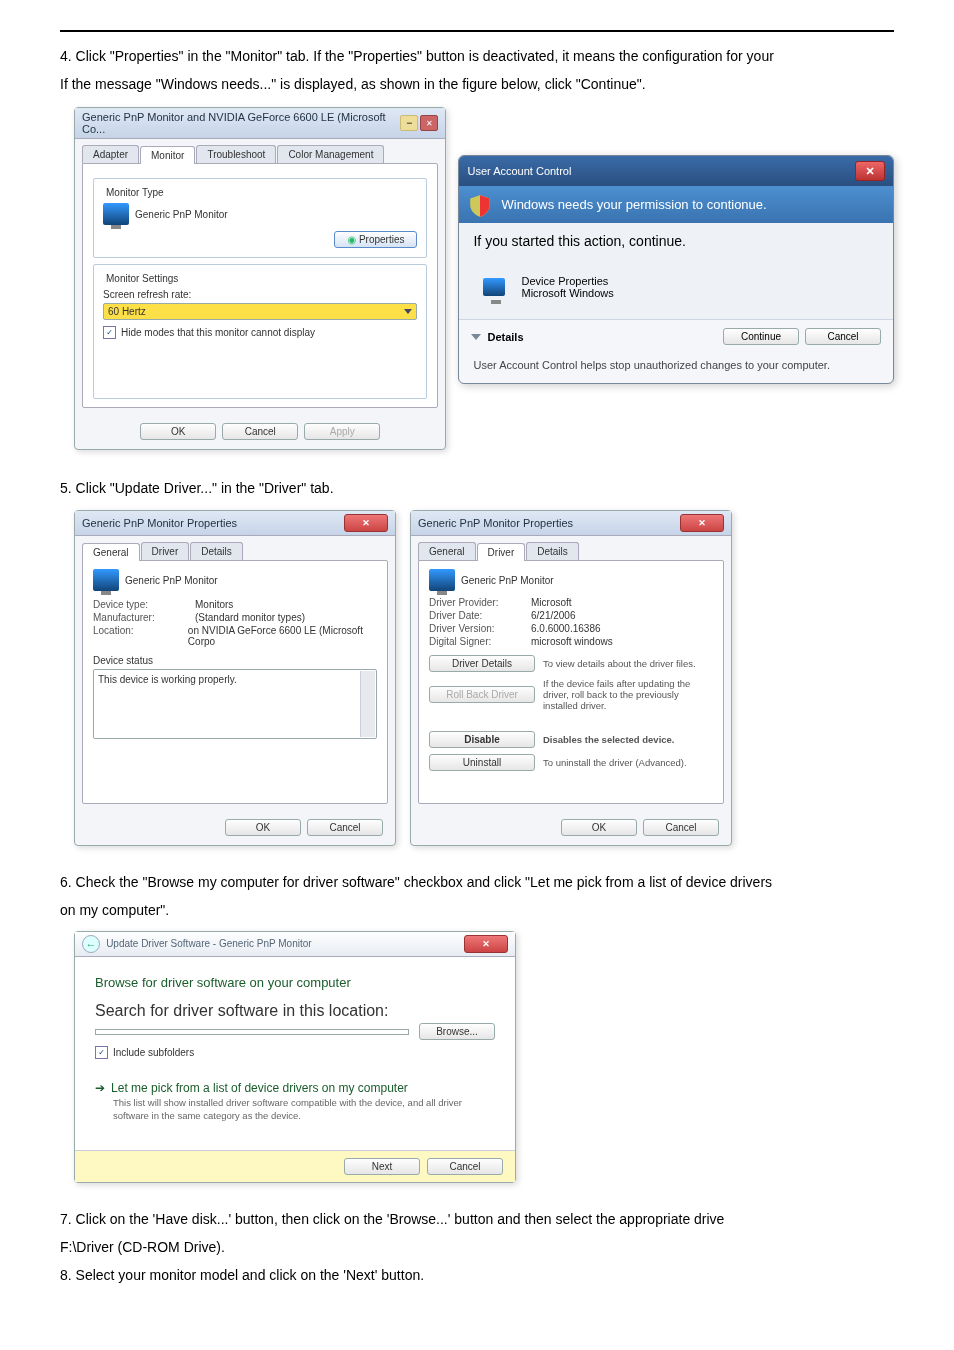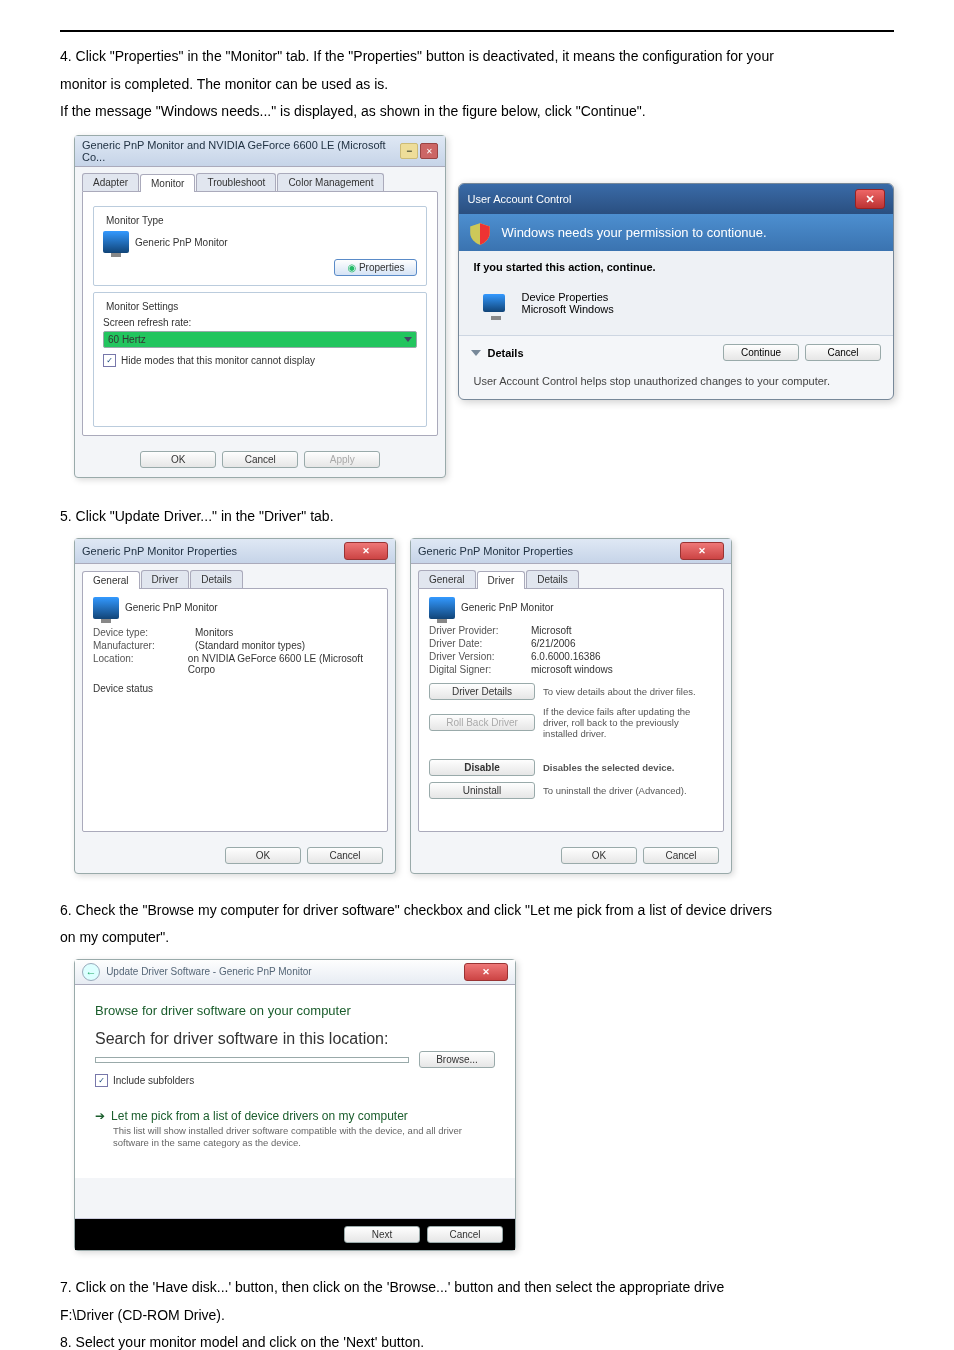--- a/index.html
+++ b/index.html
@@ -26,71 +26,70 @@
 
 .btn { display:inline-block; padding:2px 12px; font-size:10px; background:linear-gradient(#fefefe,#e6e6e6); border:1px solid #9aa; border-radius:3px; cursor:pointer; min-width:50px; text-align:center; }
 .btnrow { display:flex; gap:6px; justify-content:center; padding:8px 0 9px; }
 
 .monicon { width:26px; height:22px; background:linear-gradient(#39f,#147); display:inline-block; border-radius:2px; vertical-align:middle; margin-right:6px; position:relative; }
 .monicon::after { content:''; position:absolute; left:8px; top:22px; width:10px; height:4px; background:#888; }
 
 .field { display:flex; gap:10px; margin:2px 0; font-size:10px; }
 .field .lbl { width:92px; color:#555; }
 
-.select { border:1px solid #9aa; background:#22c55e; padding:2px 4px; font-size:10px; display:flex; justify-content:space-between; align-items:center; border-radius:2px; }
+.select { border:1px solid #9aa; background:#fde047; padding:2px 4px; font-size:10px; display:flex; justify-content:space-between; align-items:center; border-radius:2px; }
 .select .caret { width:0; height:0; border-left:4px solid transparent; border-right:4px solid transparent; border-top:5px solid #446; }
 
 .chk { display:flex; align-items:center; gap:5px; font-size:10px; margin:6px 0; }
 .chk .box { width:11px; height:11px; border:1px solid #77a; background:#fff; font-size:8px; text-align:center; line-height:11px; color:#147; }
 
 .hintblock { font-size:10px; color:#666; padding:4px 2px 2px; line-height:1.25; }
 
 .textarea { border:1px solid #9aa; background:#fff; height:60px; font-size:10px; padding:4px; border-radius:2px; position:relative; }
 .textarea .scroll { position:absolute; right:1px; top:1px; bottom:1px; width:14px; background:#e7e9ee; border-left:1px solid #ccd; }
 
 
 .uac { width:440px; border:1px solid #789; border-radius:6px; background:#f4f6f9; font-size:11px; box-shadow:2px 2px 8px rgba(0,0,0,.2); }
 .uacbar { background:linear-gradient(#3a6ba8,#2a4f80); color:#fff; padding:5px 8px; font-size:11px; display:flex; justify-content:space-between; align-items:center; border-radius:5px 5px 0 0; }
 .uacx { width:28px; height:18px; background:linear-gradient(#e66,#b33); border:1px solid #922; border-radius:3px; display:flex; align-items:center; justify-content:center; color:#fff; font-size:11px; font-weight:bold; }
 .uacmsg { background:linear-gradient(#4d8fd0,#3a73b0); color:#fff; padding:11px 10px 11px 42px; font-size:13px; position:relative; }
 .shield { position:absolute; left:8px; top:7px; width:26px; height:26px; }
 .shield svg { width:26px; height:26px; }
 .uacbody { padding:10px 14px; background:#eef1f5; }
-.uacbody .sub { font-size:11px; font-weight:bold; margin-bottom:14px; }
+.uacbody .sub { font-size:14px; font-weight:normal; margin-bottom:22px; }
 .uacitem { display:flex; gap:10px; align-items:center; padding:4px 4px 10px 10px; }
 .uacfoot { border-top:1px solid #cdd6e2; padding:8px 12px; display:flex; align-items:center; justify-content:space-between; }
 .uachint { padding:6px 14px 12px; font-size:11px; color:#444; }
 
 .row1 { display:flex; gap:12px; align-items:flex-start; margin:12px 0 10px 14px; }
 
 .row2 { display:flex; gap:14px; margin:10px 0 8px 14px; }
 .propdlg { width:320px; }
 
 
 .wiz { width:440px; margin:10px 0 8px 14px; }
 .wizbody { background:#fff; padding:12px 20px 10px; }
 .wiztitle { color:#1a5d2c; font-size:13px; margin:6px 0 12px; }
 .searchbox { border:1px solid #9aa; padding:2px 4px; font-size:10px; display:flex; justify-content:space-between; align-items:center; background:#fff; }
 .searchbox .hl { background:#3a6ea5; color:#fff; padding:0 2px; }
 .option { margin-top:22px; }
 .option .ot { color:#1a5d2c; font-size:12px; }
 .option .od { font-size:9.5px; color:#666; line-height:1.3; margin-top:2px; }
 .arrow { color:#1a5d2c; margin-right:6px; font-size:12px; }
-.wizfoot { background:#000000; border-top:1px solid #ccd; padding:7px 12px; display:flex; justify-content:flex-end; gap:7px;margin-top:40px; }
+.wizfoot { background:#fef9c3; border-top:1px solid #ccd; padding:7px 12px; display:flex; justify-content:flex-end; gap:7px; }
 
 .closex { width:42px; height:16px; background:linear-gradient(#e77,#c44); border:1px solid #933; border-radius:3px; color:#fff; font-size:9px; font-weight:bold; display:flex; align-items:center; justify-content:center; }
 </style>
 </head>
 <body>
 <div class="page">
 
 <div class="rule"></div>
 
 <p>4. Click "Properties" in the "Monitor" tab. If the "Properties" button is deactivated, it means the configuration for your</p>
-<p>monitor is completed. The monitor can be used as is.</p>
 <p>If the message "Windows needs..." is displayed, as shown in the figure below, click "Continue".</p>
 
 <div class="row1">
 
   <div class="frame shadow" style="width:376px;">
     <div class="titlebar">
       <span>Generic PnP Monitor and NVIDIA GeForce 6600 LE (Microsoft Co...</span>
       <div class="winbtns">
         <div class="winbtn yellow">━</div>
         <div class="winbtn">✕</div>
@@ -203,20 +202,24 @@
           </div>
       <div class="field">
             <span class="lbl">Manufacturer:</span>
             <span>(Standard monitor types)</span>
           </div>
       <div class="field">
             <span class="lbl">Location:</span>
             <span>on NVIDIA GeForce 6600 LE (Microsoft Corpo</span>
           </div>
       <div style="font-size:10px;margin:8px 0 3px;">Device status</div>
+      <div class="textarea">
+        <span>This device is working properly.</span>
+        <div class="scroll"></div>
+      </div>
     </div>
     <div class="btnrow" style="justify-content:flex-end;padding-right:12px;">
       <span class="btn">OK</span>
       <span class="btn">Cancel</span>
     </div>
   </div>
 
   <div class="frame shadow propdlg">
     <div class="titlebar">
       <span>Generic PnP Monitor Properties</span>

